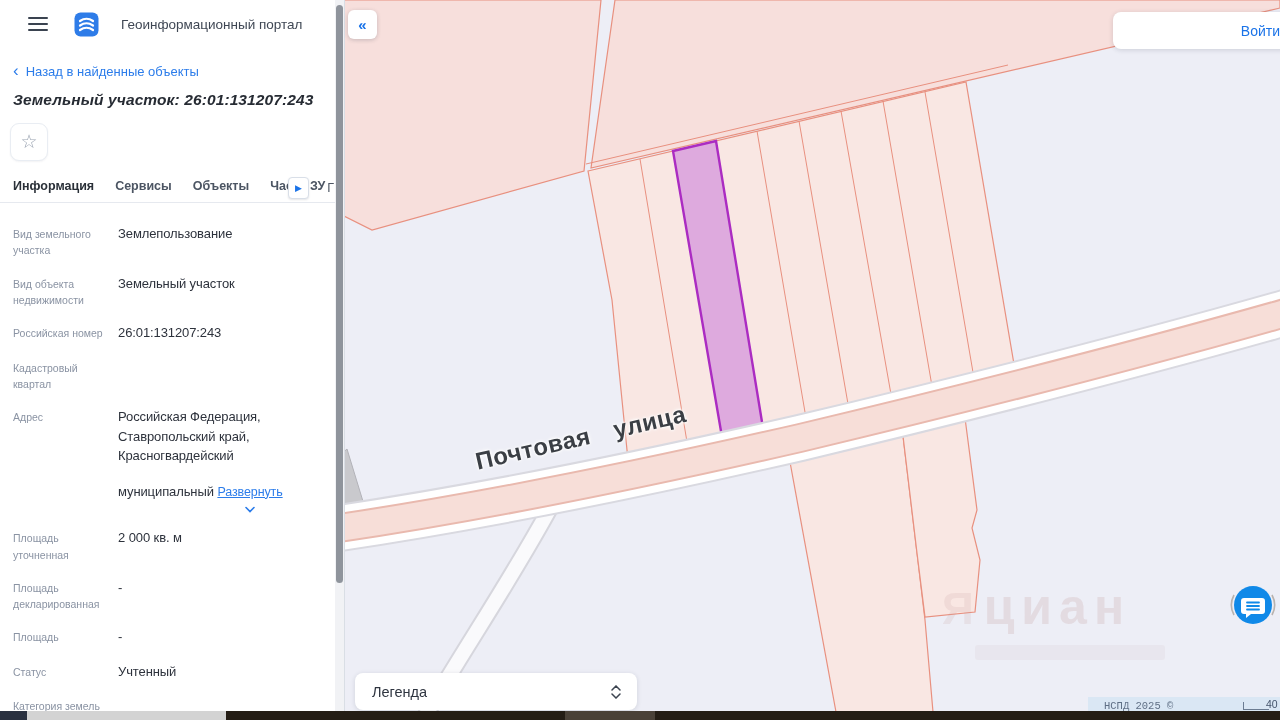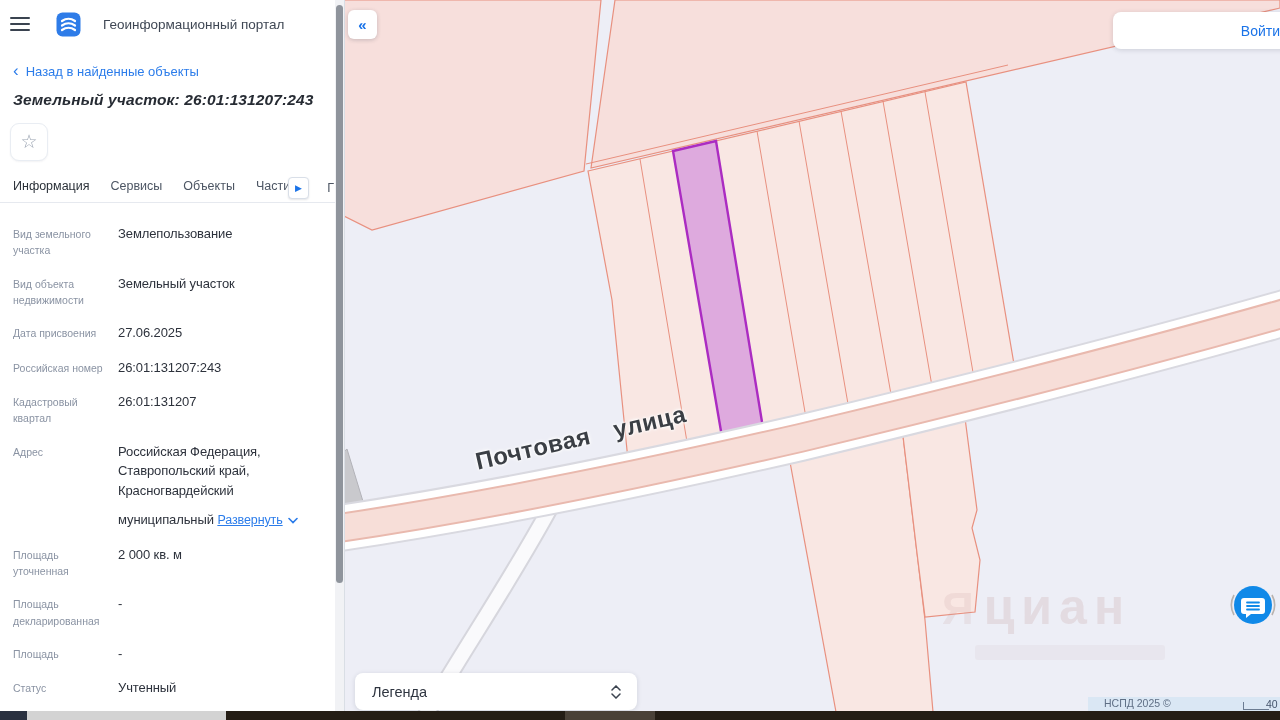--- a/index.html
+++ b/index.html
@@ -2,61 +2,61 @@
 <html style="--accent: #1a73e8; --link: #2b7cea; --map-bg: #edeef6; --parcel-fill: #f7dfdc; --strip-fill: #f9e7e3; --parcel-stroke: #e8907f; --selected-fill: #d99fdd; --selected-stroke: #ab2cc2; --road-fill: #f7ded8; --road-casing: #e9b9ae; --text-dark: #2d323c; --label-gray: #8a93a3;"><head>
 <meta charset="utf-8">
 <style>
   * { margin:0; padding:0; box-sizing:border-box; }
   html,body { width:1280px; height:720px; overflow:hidden; }
   body { font-family:"Liberation Sans", sans-serif; background:#fff; }
   #app { position:relative; width:1280px; height:720px; overflow:hidden; background:var(--map-bg); }
 
   
   .sidebar { position:absolute; left:0; top:0; width:335px; height:712px; background:#fff; z-index:5; }
-  .topbar { display:flex; align-items:center; height:48px; padding:0 10px;gap:12px; }
+  .topbar { display:flex; align-items:center; height:48px; padding:0 28px;gap:12px; }
   .hamburger { width:20px; height:14px; display:flex; flex-direction:column; justify-content:space-between; cursor:pointer; }
   .hamburger span { display:block; height:2.2px; background:#3a4350; border-radius:1px; }
   .logo { width:25px; height:25px; margin-left:14px; flex:0 0 auto; }
   .app-title { margin-left:10px; font-size:13.5px; color:#3f4754; }
   .backrow { display:flex; align-items:center; gap:7px; margin:16px 0 0 13px; color:var(--link); font-size:13px; cursor:pointer; }
   .backrow .chev { font-size:17px; line-height:10px; transform:translateY(-1px); }
   h1.obj-title { margin:12px 13px 0 13px; font-size:15.5px; font-weight:700; color:#262b33; letter-spacing:.1px;font-style:italic; }
   .star-btn { margin:14px 0 0 10px; width:38px; height:38px; border:1px solid #e9edf3; border-radius:9px; background:#fff; color:#9aa3b1; font-size:19px; line-height:36px; text-align:center; cursor:pointer; box-shadow:0 1px 2px rgba(30,40,60,.06); }
   .tabs-wrap { position:relative; margin-top:14px; border-bottom:1px solid #e6e9ef; height:28px; overflow:hidden; }
   .tabs { display:flex; gap:21px; padding:0 0 0 13px; white-space:nowrap; width:330px; overflow:hidden; }
-  .tab { background:none; border:none; font-family:inherit; font-size:12.5px; color:#4c5563; padding:4px 0 9px 0; cursor:pointer; border-bottom:3px solid transparent; }
+  .tab { background:none; border:none; font-family:inherit; font-size:12.5px; color:#4c5563; padding:4px 0 9px 0; cursor:pointer; border-bottom:3px solid transparent;font-weight:bold; }
   .tab.active { color:#2a3038; border-bottom-color:var(--accent); }
   .tabs-more { position:absolute; right:26px; top:2px; width:21px; height:22px; background:#fff; border:1px solid #d9dfe8; border-radius:4px; color:var(--accent); font-size:9px; line-height:20px; text-align:center; cursor:pointer; box-shadow:0 1px 2px rgba(30,40,60,.12); }
   .tab-fragment { position:absolute; right:1px; top:6px; font-size:12.5px; color:#4c5563; }
   .fields { padding:21px 12px 0 13px; }
   .row { display:grid; grid-template-columns:97px 1fr; column-gap:8px; margin-bottom:15px; }
   .lbl { font-size:10.5px; color:var(--label-gray); line-height:1.55; padding-top:2px; }
   .val { font-size:13px; color:var(--text-dark); line-height:1.5; letter-spacing:-.1px; }
-  .expand { display:inline-flex; align-items:center; gap:5px; margin-top:11px; color:var(--link); font-size:12.5px; text-decoration:underline; cursor:pointer; }
+  .expand { display:inline-flex; align-items:center; gap:5px; margin-top:17px; color:var(--link); font-size:12.5px; text-decoration:underline; cursor:pointer;flex-direction:column; }
   .expand svg { flex:0 0 auto; }
 
   
   .side-scroll { position:absolute; left:335px; top:0; width:10px; height:712px; background:#f1f2f5; border-right:1px solid #d9dee5; z-index:6; }
   .side-scroll .thumb { position:absolute; left:1px; top:5px; width:7px; height:578px; background:#8f949c; border-radius:4px; }
 
   
   .map-svg { position:absolute; left:340px; top:0; width:940px; height:720px; z-index:1; }
   .street-label { position:absolute; left:476px; top:448px; z-index:2; transform:rotate(-13deg); transform-origin:left center; font-size:24px; font-weight:700; color:#3b3f45; word-spacing:17px; letter-spacing:.5px; text-shadow:0 0 3px #fff,0 0 3px #fff,0 0 5px #fff; white-space:nowrap; }
   .watermark { position:absolute; left:942px; top:578px; z-index:1; font-size:50px; font-weight:700; letter-spacing:7px; color:rgba(197,158,158,.24); white-space:nowrap; }
   .watermark .wm-logo { font-size:44px; letter-spacing:2px; margin-right:8px; color:rgba(197,158,158,.18); }
   .watermark-line2 { position:absolute; left:975px; top:645px; width:190px; height:15px; border-radius:3px; background:rgba(200,165,165,.10); z-index:1; }
 
   .collapse-btn { position:absolute; left:348px; top:10px; width:29px; height:29px; background:#fff; border:none; border-radius:6px; box-shadow:0 1px 4px rgba(30,40,60,.22); color:var(--accent); font-size:15px; font-weight:700; text-align:center; line-height:29px; cursor:pointer; z-index:8; }
   .login-panel { position:absolute; left:1113px; top:12px; width:180px; height:37px; background:#fff; border-radius:8px; box-shadow:0 1px 5px rgba(30,40,60,.16); z-index:8; display:flex; align-items:center; justify-content:flex-end; padding-right:13px; }
   .login-btn { background:none; border:none; font-family:inherit; color:var(--accent); font-size:14px; cursor:pointer;margin-left:37px; }
   .legend-bar { position:absolute; left:355px; top:673px; width:282px; height:37px; background:#fff; border-radius:8px; box-shadow:0 1px 5px rgba(30,40,60,.14); z-index:8; display:flex; align-items:center; justify-content:space-between; padding:0 14px 0 17px;gap:40px; }
   .legend-label { font-size:14.5px; color:#2f3540; }
   .legend-toggle { background:none; border:none; cursor:pointer; display:flex; flex-direction:column; gap:2px; align-items:center; padding:2px; }
   .chat-fab { position:absolute; left:1229px; top:581px; width:48px; height:48px; z-index:8; cursor:pointer; background:none; border:none; }
-  .attribution { position:absolute; left:1088px; top:697px; width:192px; height:15px; background:rgba(216,230,243,.92); z-index:9; font-size:10.5px; color:#5f6f85; display:flex; align-items:flex-start; }
+  .attribution { position:absolute; left:1088px; top:697px; width:192px; height:15px; background:rgba(216,230,243,.92); z-index:9; font-size:10.5px; color:#5f6f85; display:flex; align-items:flex-end;font-family:Liberation Mono, monospace; }
   .attribution .attr-text { margin-left:16px; }
   .scale-ruler { position:absolute; left:1243px; top:702px; width:26px; height:8px; border-left:1px solid #6b7c92; border-bottom:1px solid #6b7c92; z-index:10; }
   .scale-label { position:absolute; left:1266px; top:698px; font-size:10.5px; color:#44536b; z-index:10; }
 
   
   .footer-bar { position:absolute; left:0; bottom:0; width:1280px; height:9px; background:#241d15; z-index:20; }
   .footer-bar .seg { position:absolute; top:0; height:9px; }
 </style>
 </head>
 <body>
@@ -164,42 +164,31 @@
         </div>
 
         <div class="row">
           <div class="lbl">Вид объекта недвижимости</div>
           <div class="val">
             <span>Земельный участок</span>
             
           </div>
         </div>
 
-        <div class="row">
-          <div class="lbl">Дата присвоения</div>
-          <div class="val">
-            <span>27.06.2025</span>
-            
-          </div>
-        </div>
 
         <div class="row">
           <div class="lbl">Российская номер</div>
           <div class="val">
             <span>26:01:131207:243</span>
             
           </div>
         </div>
 
         <div class="row">
           <div class="lbl">Кадастровый квартал</div>
-          <div class="val">
-            <span>26:01:131207</span>
-            
-          </div>
         </div>
 
         <div class="row">
           <div class="lbl">Адрес</div>
           <div class="val">
             <span>Российская Федерация, Ставропольский край, Красногвардейский муниципальный</span>
             <a class="expand">
               <span>Развернуть</span>
               <svg width="10" height="7" viewBox="0 0 10 7">
                 <path d="M1,1.5 L5,5.5 L9,1.5" fill="none" stroke="#2b7cea" stroke-width="1.6" stroke-linecap="round"></path>

